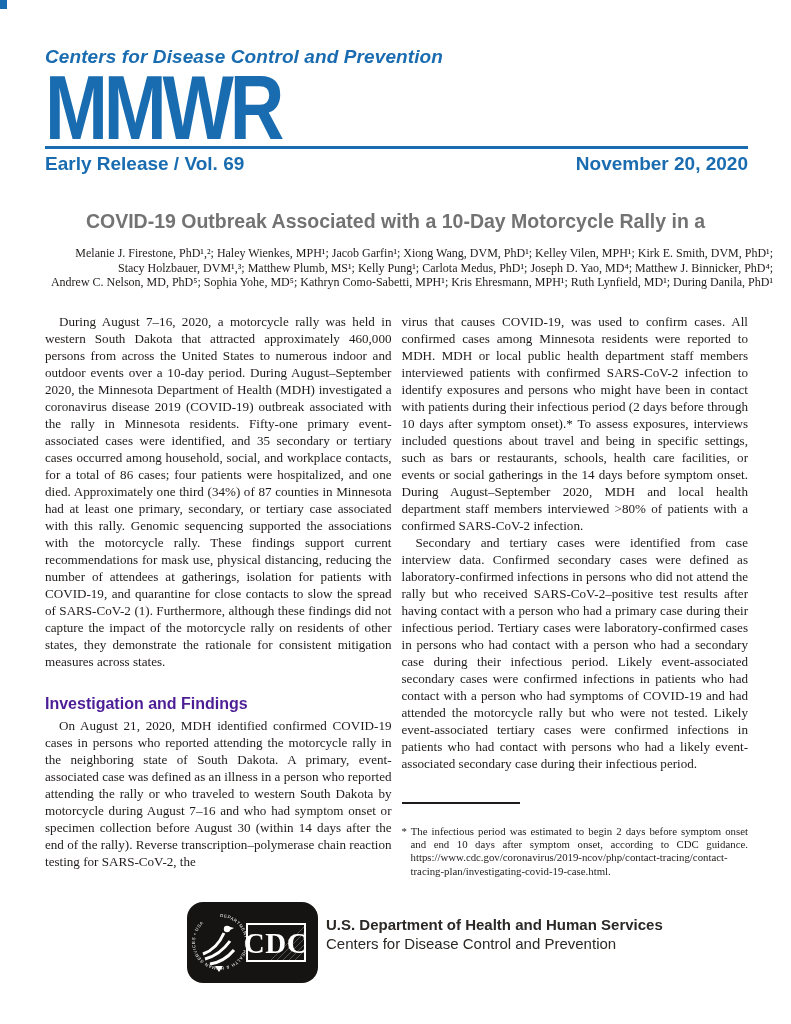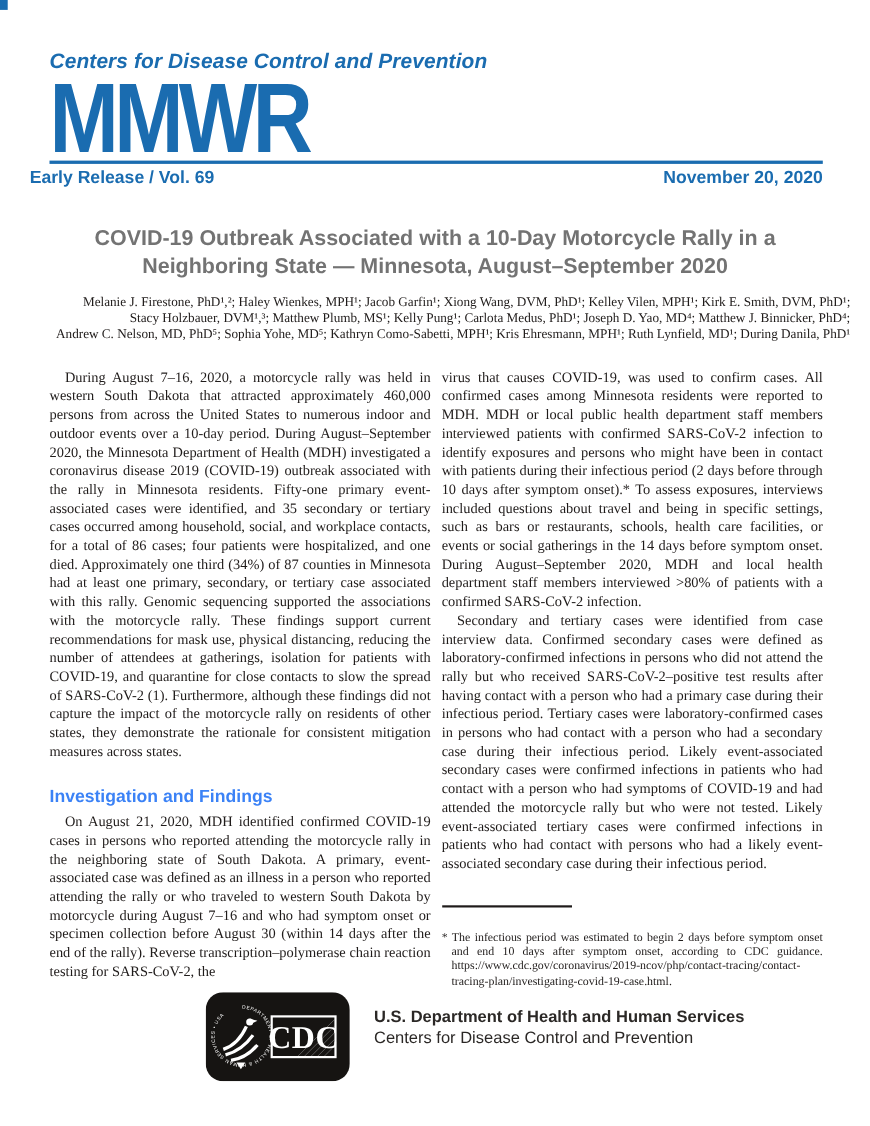--- a/index.html
+++ b/index.html
@@ -17,70 +17,69 @@
 
   
   .masthead { position:relative; margin:46px 43px 0 45px; font-family:"Liberation Sans","DejaVu Sans",sans-serif; }
   .tagline { font-style:italic; font-weight:700; font-size:19px; letter-spacing:.1px; }
   .mmwr-logo {
     font-weight:700; font-size:90px; line-height:.78; letter-spacing:-5px;
     transform:scaleX(.84); transform-origin:left top; display:inline-block; margin-top:5px;
   }
   .journal-name { position:absolute; right:0; bottom:6px; font-weight:700; font-size:17.5px; }
   .masthead-rule { margin:3px 43px 0 45px; height:3px; background:#1a6cb0; }
-  .issue-row { display:flex; justify-content:space-between; margin:4px 43px 0 27px;
-    font-family:"Liberation Sans","DejaVu Sans",sans-serif; font-weight:700; font-size:16px; }
+  .issue-row { display:flex; justify-content:space-between; margin:4px 43px 0 45px;
+    font-family:"Liberation Sans","DejaVu Sans",sans-serif; font-weight:700; font-size:19px; }
 
   
   .article-title {
     margin:34px 30px 0 30px; text-align:center; color:#737373;
     font-family:"Liberation Sans","DejaVu Sans",sans-serif; font-weight:700;
     font-size:19.5px; line-height:25px;
   }
   .authors { margin:12px 18px 0 18px; text-align:right; font-size:12px; line-height:14.6px; color:#1f1b1a; }
 
   
   .columns { display:flex; margin:23px 43px 0 45px; gap:10px; }
   .col { width:348px; text-align:justify; font-size:13.1px; line-height:17px; }
   .col p.indent { text-indent:14px; }
   .section-heading {
     font-family:"Liberation Sans","DejaVu Sans",sans-serif; font-weight:700;
-    color:#3b82f6; font-size:16px; margin-top:25px; margin-bottom:5px; text-align:left;
+    color:#4c1d95; font-size:16px; margin-top:25px; margin-bottom:5px; text-align:left;
   }
   .footnote-block { margin-top:30px; }
   .footnote-rule { width:118px; height:2px; background:#1f1b1a; margin-bottom:5px; }
   .footnote {
     font-size:10.8px; line-height:13.2px; text-align:justify;
     padding-left:9px; text-indent:-9px; overflow-wrap:anywhere;margin-top:21px;
   }
 
   
   .footer { position:absolute; left:187px; top:902px; display:flex; align-items:flex-start; }
-  .footer-text { margin-left:22px; margin-top:13px; font-family:"Liberation Sans","DejaVu Sans",sans-serif; color:#2b2826; }
+  .footer-text { margin-left:8px; margin-top:13px; font-family:"Liberation Sans","DejaVu Sans",sans-serif; color:#2b2826; }
   .dept-bold { font-weight:700; font-size:15px; line-height:19px; }
   .dept-sub  { font-size:15px; line-height:19px; }
 </style>
 </head>
 <body>
 
 <div class="corner-mark"></div>
 
 <div class="masthead">
   <div class="tagline brand">Centers for Disease Control and Prevention</div>
   <div class="mmwr-logo brand">MMWR</div>
 </div>
 <div class="masthead-rule"></div>
 <div class="issue-row">
   <span class="brand">Early Release / Vol. 69</span>
   <span class="brand">November 20, 2020</span>
 </div>
 
 <h1 class="article-title">
   <span>COVID-19 Outbreak Associated with a 10-Day Motorcycle Rally in a</span><br>
-  <span>Neighboring State — Minnesota, August–September 2020</span>
 </h1>
 <div class="authors">
   <div>Melanie J. Firestone, PhD¹,²; Haley Wienkes, MPH¹; Jacob Garfin¹; Xiong Wang, DVM, PhD¹; Kelley Vilen, MPH¹; Kirk E. Smith, DVM, PhD¹;</div>
   <div>Stacy Holzbauer, DVM¹,³; Matthew Plumb, MS¹; Kelly Pung¹; Carlota Medus, PhD¹; Joseph D. Yao, MD⁴; Matthew J. Binnicker, PhD⁴;</div>
   <div>Andrew C. Nelson, MD, PhD⁵; Sophia Yohe, MD⁵; Kathryn Como-Sabetti, MPH¹; Kris Ehresmann, MPH¹; Ruth Lynfield, MD¹; During Danila, PhD¹</div>
 </div>
 
 <div class="columns">
   <div class="col">
     <p class="indent">During August 7–16, 2020, a motorcycle rally was held in western South Dakota that attracted approximately 460,000 persons from across the United States to numerous indoor and outdoor events over a 10-day period. During August–September 2020, the Minnesota Department of Health (MDH) investigated a coronavirus disease 2019 (COVID-19) outbreak associated with the rally in Minnesota residents. Fifty-one primary event-associated cases were identified, and 35 secondary or tertiary cases occurred among household, social, and workplace contacts, for a total of 86 cases; four patients were hospitalized, and one died. Approximately one third (34%) of 87 counties in Minnesota had at least one primary, secondary, or tertiary case associated with this rally. Genomic sequencing supported the associations with the motorcycle rally. These findings support current recommendations for mask use, physical distancing, reducing the number of attendees at gatherings, isolation for patients with COVID-19, and quarantine for close contacts to slow the spread of SARS-CoV-2 (1). Furthermore, although these findings did not capture the impact of the motorcycle rally on residents of other states, they demonstrate the rationale for consistent mitigation measures across states.</p>

